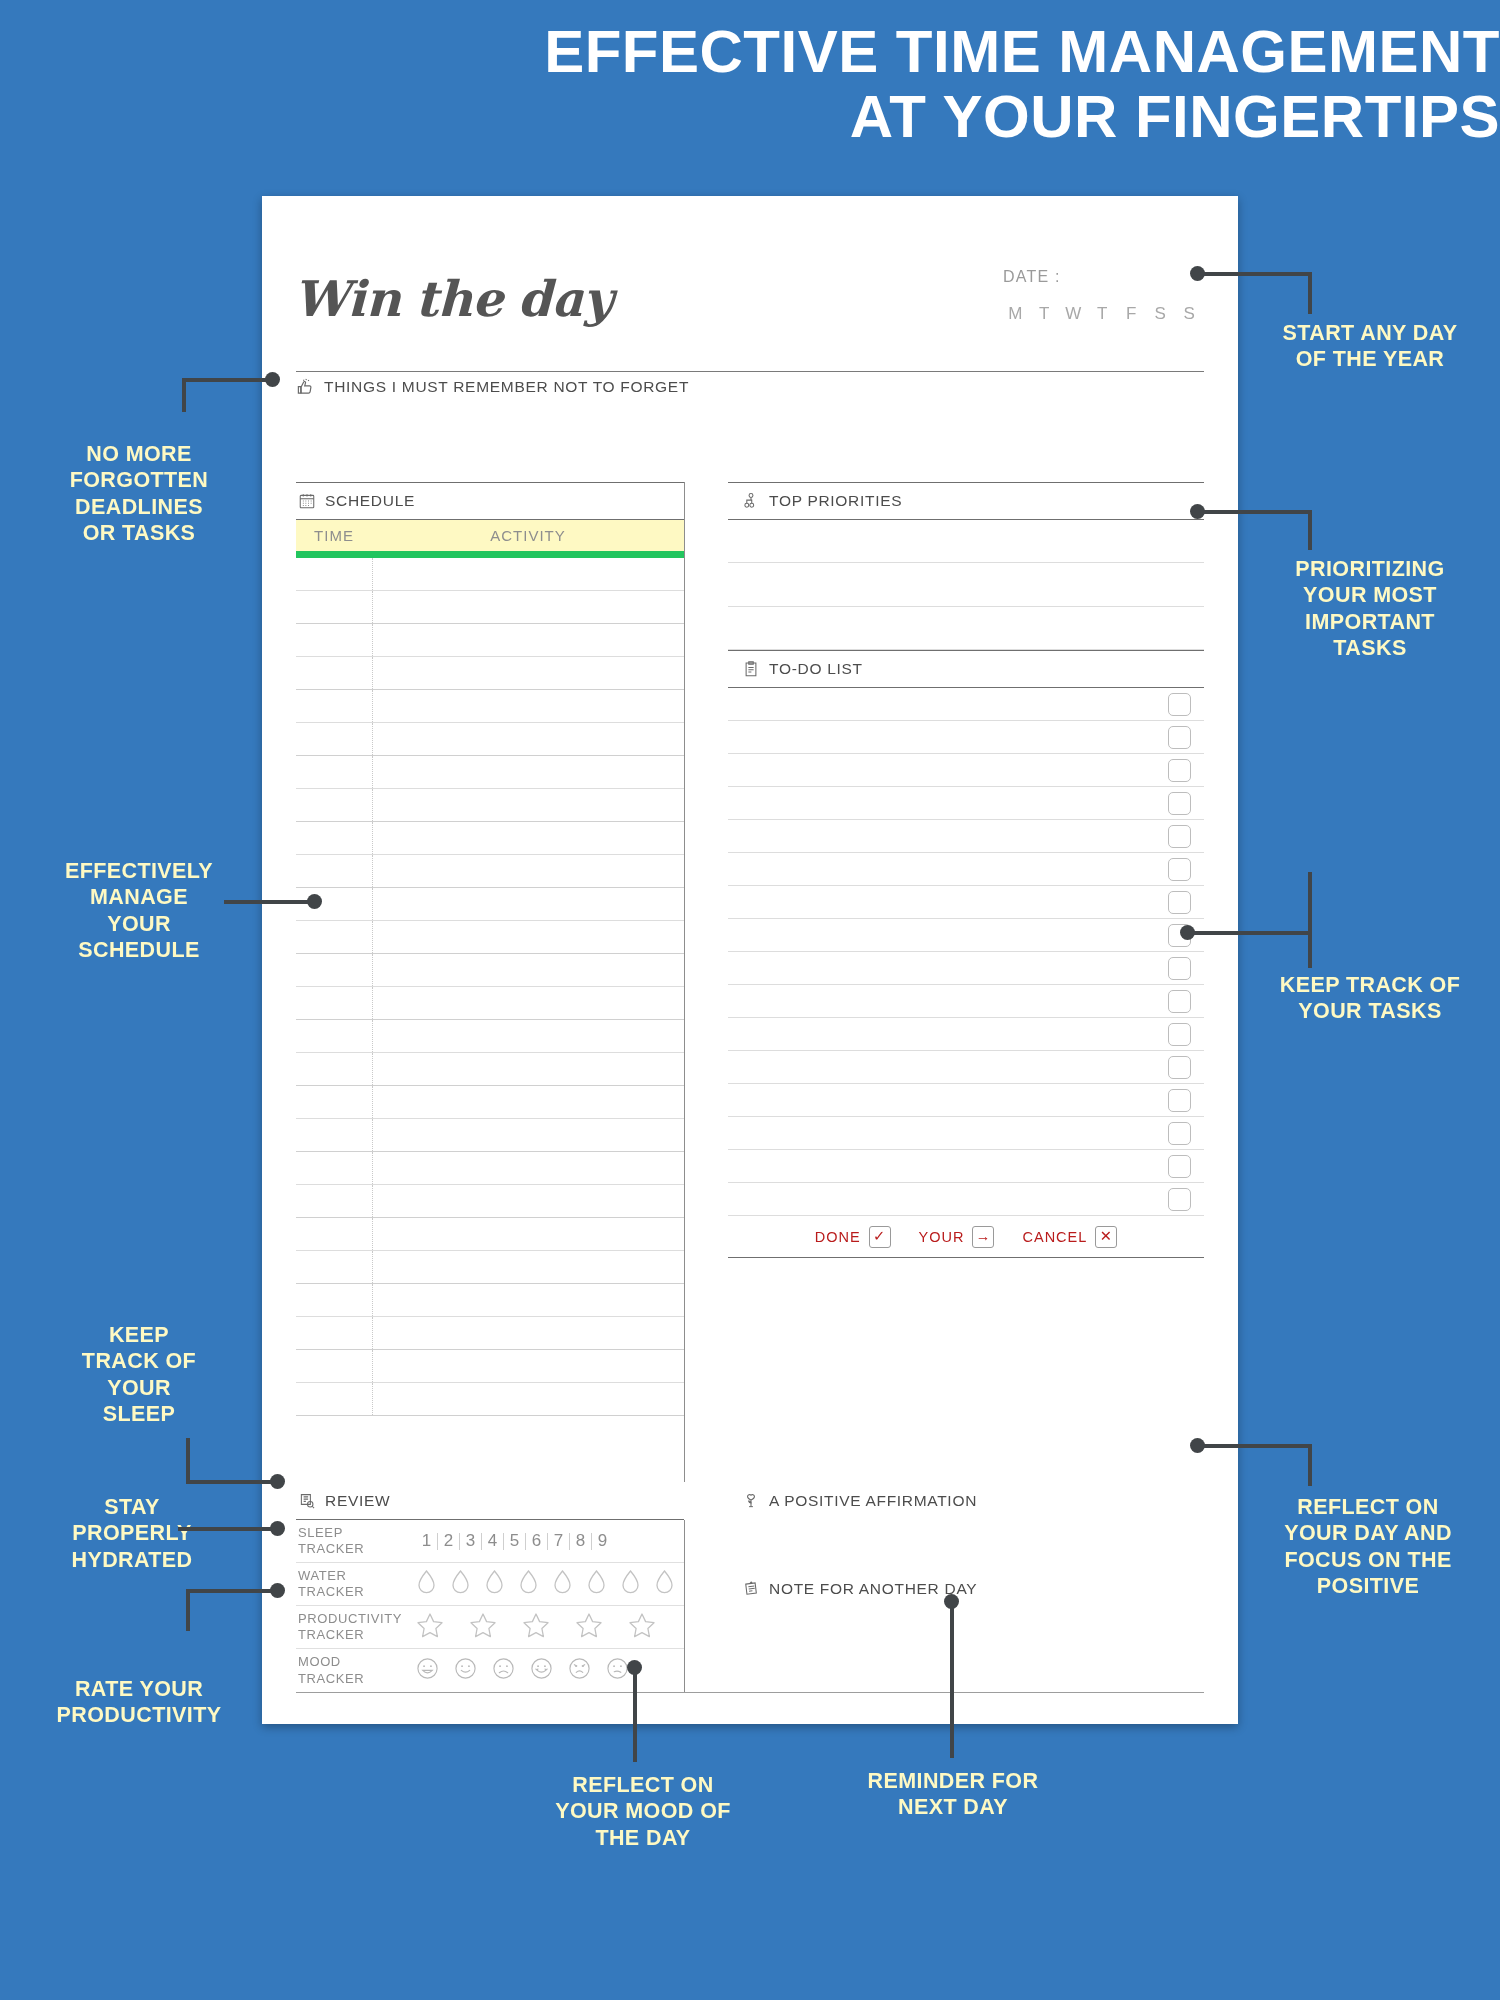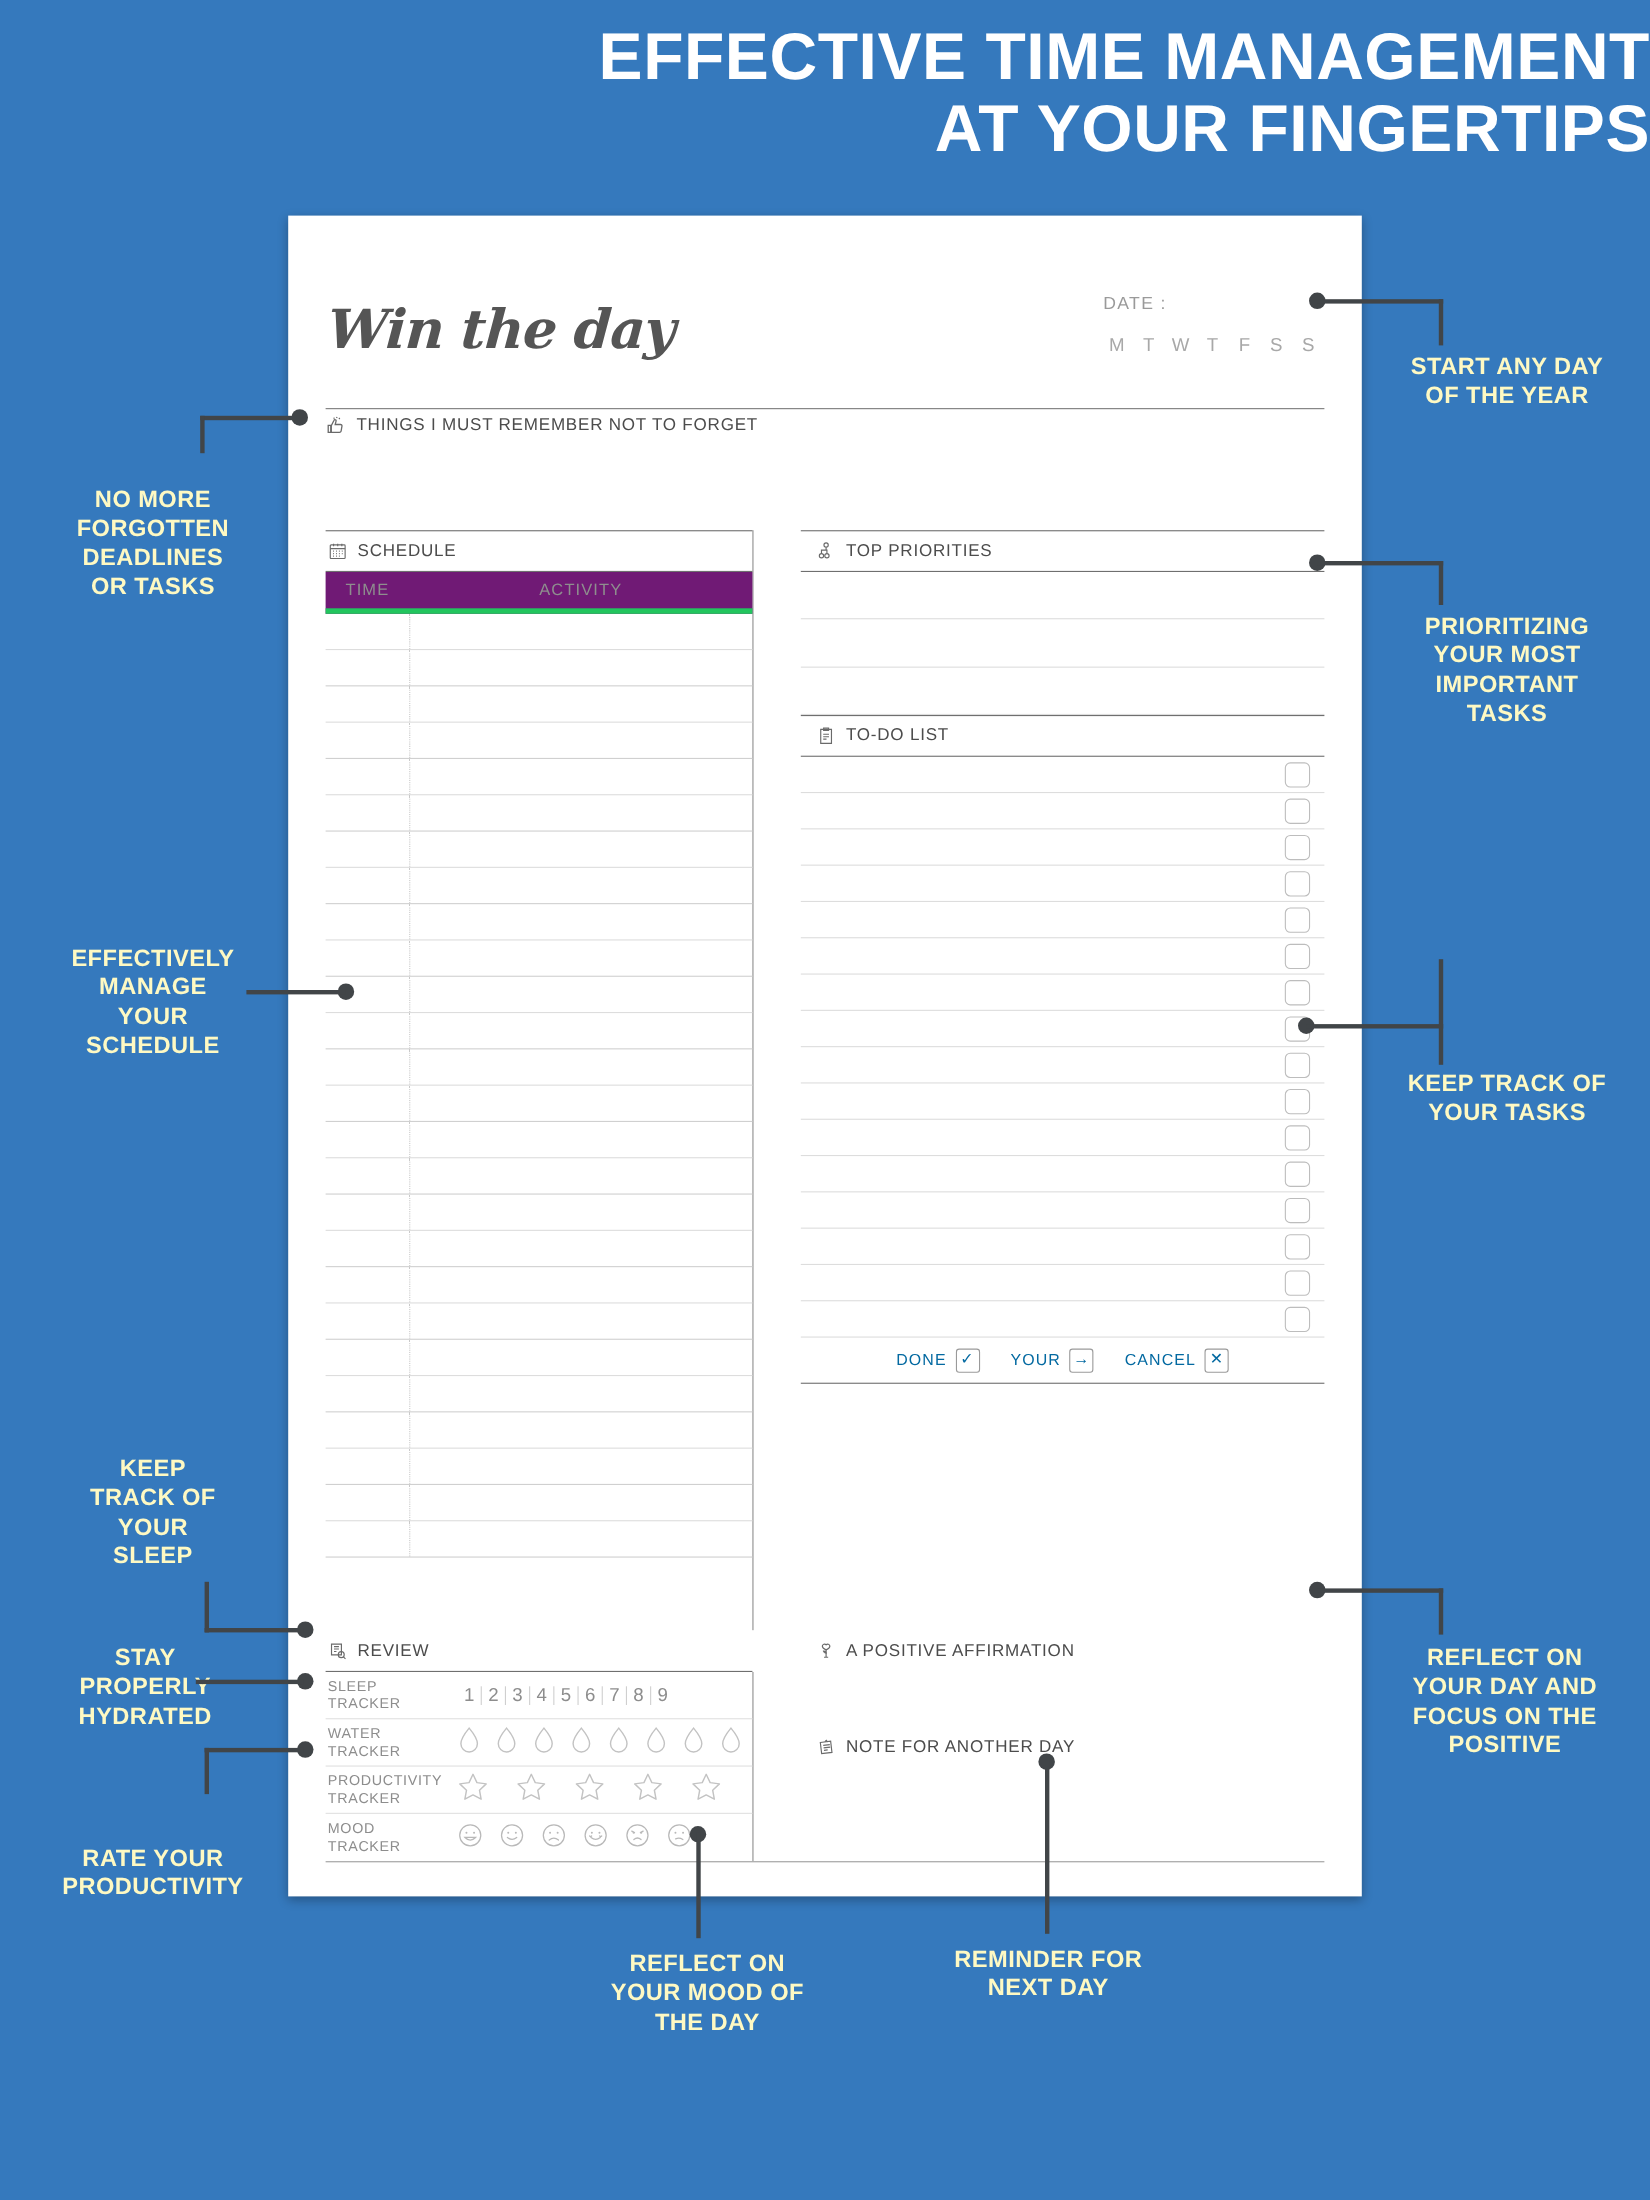--- a/index.html
+++ b/index.html
@@ -78,22 +78,22 @@
     position: absolute; left: 388px; top: 0; width: 0; height: 1000px;
     border-left: 1.4px solid #8d8d8d;
   }
 
   .bar-top { border-top: 1.6px solid #6f6f6f; }
   .bar-bot { border-bottom: 1.6px solid #6f6f6f; }
   .secbar { height: 38px; display: flex; align-items: center; padding-left: 2px; }
   .col-r .secbar { padding-left: 14px; }
 
   .thead {
-    display: flex; height: 38px; background: #701a75;
-    border-bottom: 5px solid #22c55e;
+    display: flex; height: 38px; background: #fef9c3;
+    border-bottom: 7px solid #22c55e;
   }
   .thead .th {
     display: flex; align-items: center; justify-content: center;
     font-size: 15px; color: #8e8e8e; letter-spacing: 1px;
   }
   .th-time { width: 76px; }
   .th-act  { flex: 1; }
 
   .sched-rows { position: relative; }
   .srow { height: 33px; border-bottom: 1px solid #dddddd; position: relative; }
@@ -116,21 +116,21 @@
   }
   .cbx {
     width: 23px; height: 23px; border: 1.3px solid #bdbdbd; border-radius: 5px;
     background: #fff;
   }
   .legend {
     height: 42px; display: flex; align-items: center; justify-content: center;
     gap: 10px; border-bottom: 1.6px solid #6f6f6f;
   }
   .lg { display: flex; align-items: center; gap: 8px; margin: 0 9px; }
-  .lg span { font-size: 14.5px; color: #0369a1; letter-spacing: 1px; }
+  .lg span { font-size: 14.5px; color: #b91c1c; letter-spacing: 1px; }
   .lgbox {
     width: 22px; height: 22px; border: 1.2px solid #9a9a9a; border-radius: 3px;
     display: flex; align-items: center; justify-content: center;
     font-size: 14px; color: #6e6e6e; line-height: 1;
   }
 
   
   .bottom { position: absolute; left: 0; top: 1286px; width: 908px; height: 210px; }
   .bdiv { position: absolute; left: 388px; top: 38px; height: 172px; border-left: 1.4px solid #8d8d8d; }
   .trk { display: flex; align-items: center; height: 43px; border-bottom: 1px solid #e0e0e0; }

